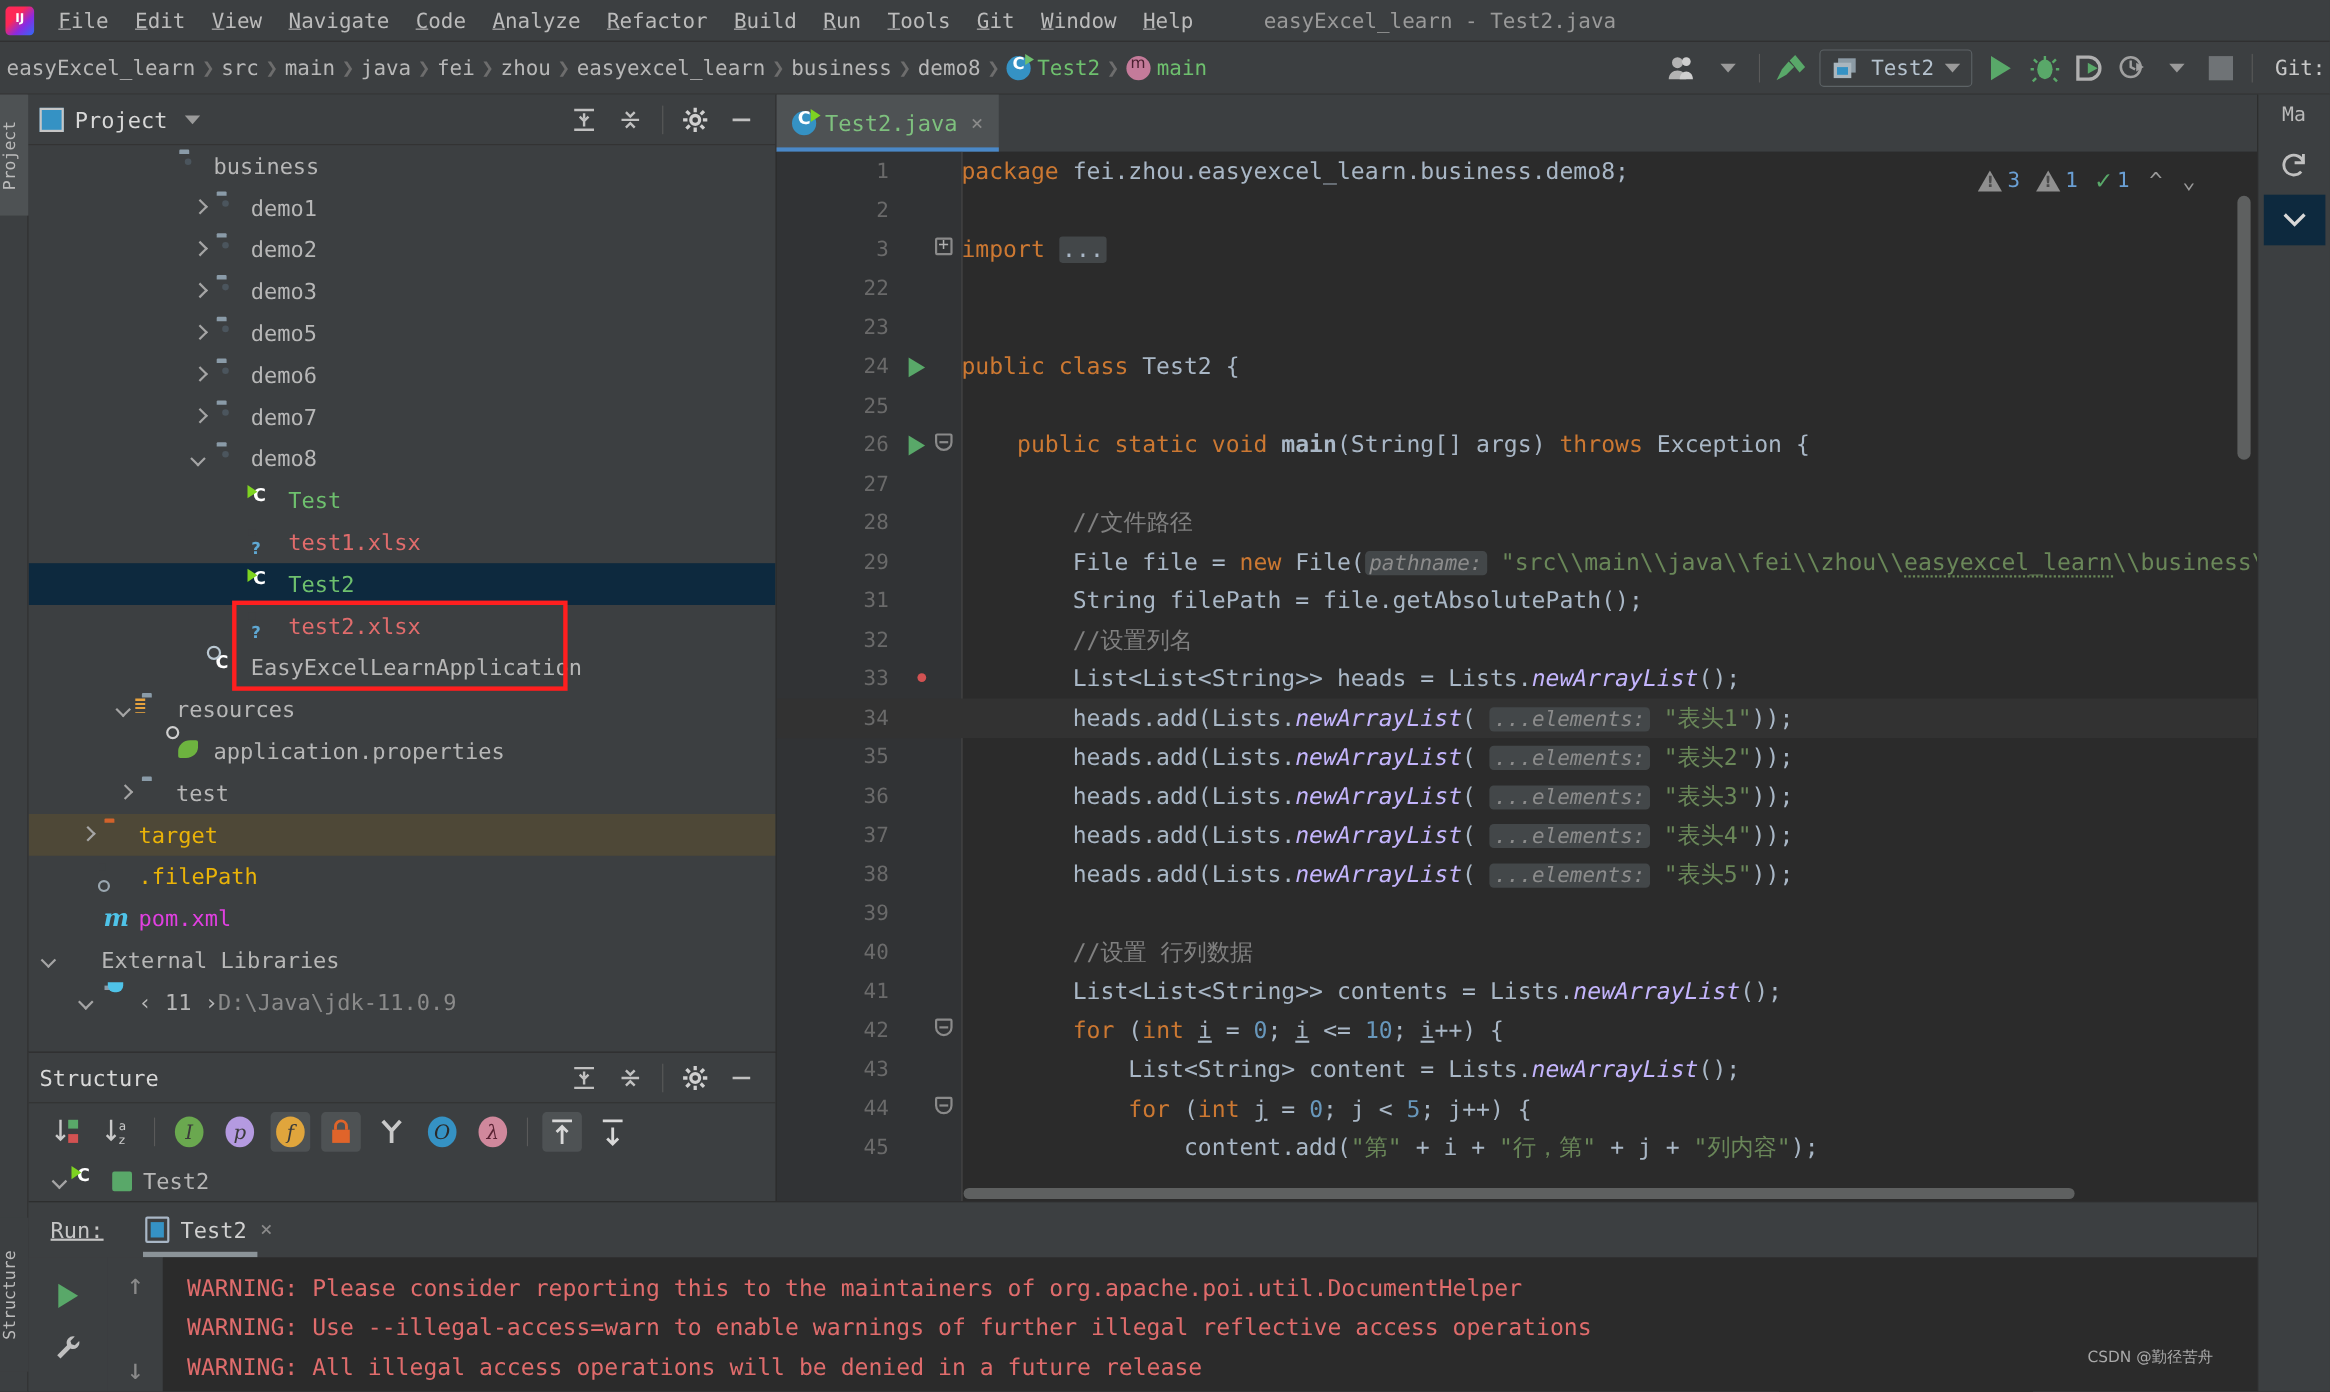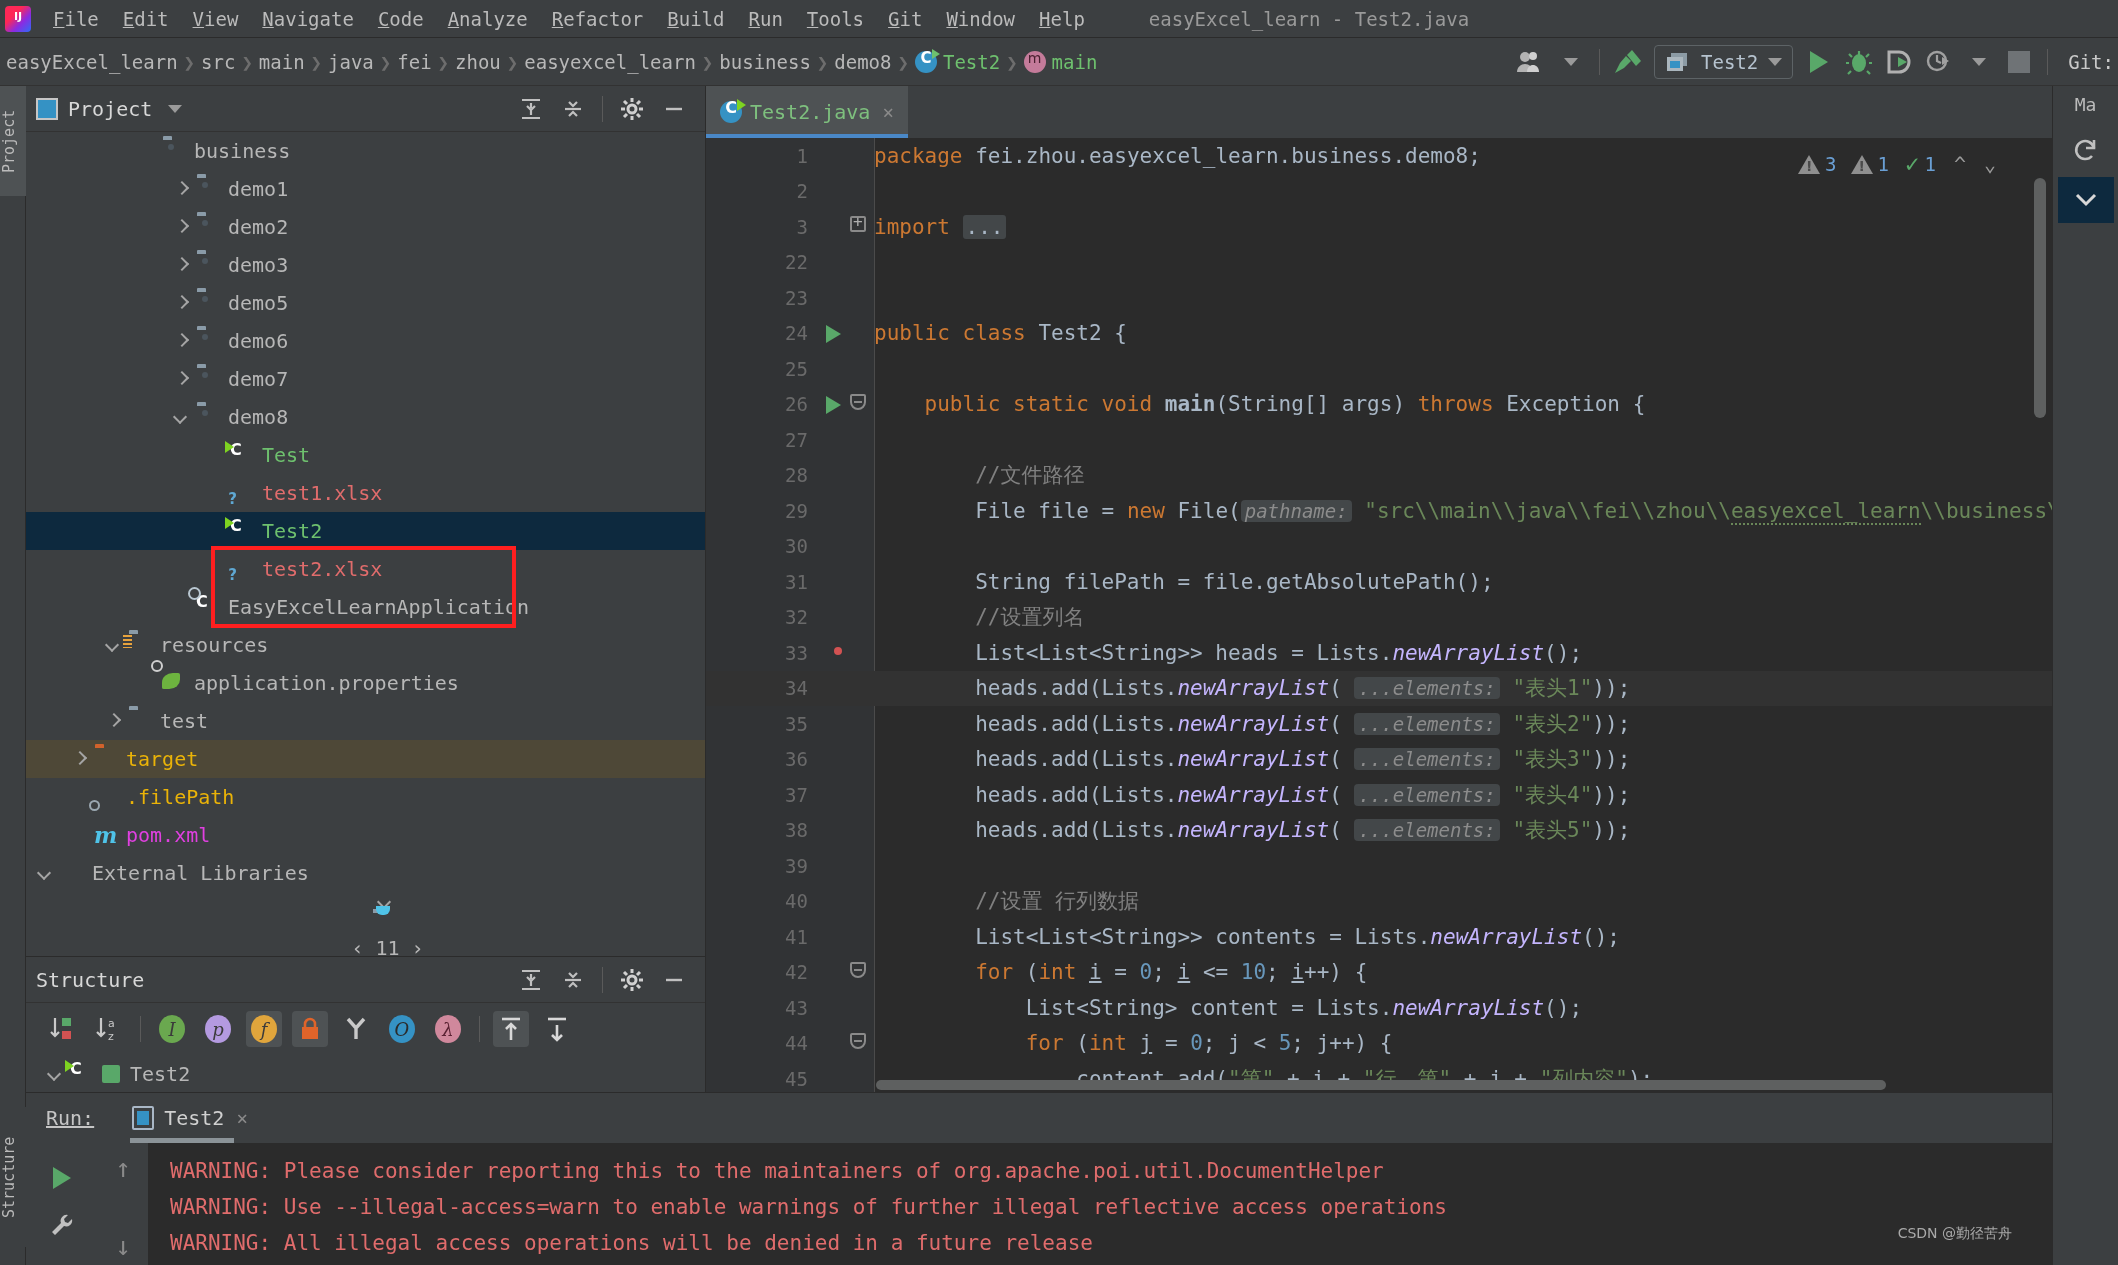--- a/index.html
+++ b/index.html
@@ -635,21 +635,21 @@
         <div class="trow" style="padding-left: 44px;">
           <span class="chev none"></span>
           <span class="ic"><span class="ic-maven">m</span></span>
           <span class="tlabel c-pink">pom.xml</span>
         </div>
         <div class="trow" style="padding-left: 10px;">
           <span class="chev open"></span>
           <span class="ic"><span class="ic-libs"></span></span>
           <span class="tlabel c-grey">External Libraries</span>
         </div>
-        <div class="trow" style="padding-left: 44px; flex-direction: column;">
+        <div class="trow" style="padding-left: 44px;">
           <span class="chev open"></span>
           <span class="ic"><span class="ic-jdk"><span class="cup"></span></span></span>
           <span class="tlabel c-grey">‹ 11 ›</span> 
           <span class="tlabel c-dim">D:\Java\jdk-11.0.9</span>
         </div>
       </div>
     <div class="red-box" id="redbox" style="left: 185px; top: 460px; width: 305px; height: 82px;"></div>
   </div>
 
   <div class="structure-panel">
@@ -763,21 +763,20 @@
           <div class="codeline"><span class="ln">2</span><span class="gicon"></span><span class="code-txt"></span></div>
           <div class="codeline"><span class="ln">3</span><span class="gicon"><span class="gexp"></span></span><span class="code-txt"><span class="kw">import</span> <span class="folded">...</span></span></div>
           <div class="codeline"><span class="ln">22</span><span class="gicon"></span><span class="code-txt"></span></div>
           <div class="codeline"><span class="ln">23</span><span class="gicon"></span><span class="code-txt"></span></div>
           <div class="codeline"><span class="ln">24</span><span class="gicon"><span class="grun"></span></span><span class="code-txt"><span class="kw">public class</span> <span class="ident">Test2</span> <span class="ident">{</span></span></div>
           <div class="codeline"><span class="ln">25</span><span class="gicon"></span><span class="code-txt"></span></div>
           <div class="codeline"><span class="ln">26</span><span class="gicon"><span class="grun"></span><span class="gfold"></span></span><span class="code-txt">    <span class="kw">public static void</span> <span class="ident" style="font-weight:bold">main</span><span class="ident">(String[] args) </span><span class="kw">throws</span> <span class="ident">Exception {</span></span></div>
           <div class="codeline"><span class="ln">27</span><span class="gicon"></span><span class="code-txt"></span></div>
           <div class="codeline"><span class="ln">28</span><span class="gicon"></span><span class="code-txt">        <span class="cmt">//文件路径</span></span></div>
           <div class="codeline"><span class="ln">29</span><span class="gicon"></span><span class="code-txt">        <span class="ident">File file = </span><span class="kw">new</span> <span class="ident">File(</span><span class="hint">pathname:</span> <span class="str">"src\\main\\java\\fei\\zhou\\</span><span class="str wavy">easyexcel_learn</span><span class="str">\\business\\demo</span></span></div>
-          <div class="codeline"><span class="ln">30</span><span class="gicon"></span><span class="code-txt"></span></div>
           <div class="codeline"><span class="ln">31</span><span class="gicon"></span><span class="code-txt">        <span class="ident">String filePath = file.getAbsolutePath();</span></span></div>
           <div class="codeline"><span class="ln">32</span><span class="gicon"></span><span class="code-txt">        <span class="cmt">//设置列名</span></span></div>
           <div class="codeline"><span class="ln">33</span><span class="gicon"><span style="position:absolute;left:18px;top:12px;width:8px;height:8px;background:#d25252;border-radius:50%;"></span></span><span class="code-txt">        <span class="ident">List&lt;List&lt;String&gt;&gt; heads = Lists.</span><span class="mth-it">newArrayList</span><span class="ident">();</span></span></div>
           <div class="codeline hl"><span class="ln">34</span><span class="gicon"></span><span class="code-txt">        <span class="ident">heads.add(Lists.</span><span class="mth-it">newArrayList</span><span class="ident">(</span> <span class="hint">...elements:</span> <span class="str">"表头1"</span><span class="ident">));</span></span></div>
           <div class="codeline"><span class="ln">35</span><span class="gicon"></span><span class="code-txt">        <span class="ident">heads.add(Lists.</span><span class="mth-it">newArrayList</span><span class="ident">(</span> <span class="hint">...elements:</span> <span class="str">"表头2"</span><span class="ident">));</span></span></div>
           <div class="codeline"><span class="ln">36</span><span class="gicon"></span><span class="code-txt">        <span class="ident">heads.add(Lists.</span><span class="mth-it">newArrayList</span><span class="ident">(</span> <span class="hint">...elements:</span> <span class="str">"表头3"</span><span class="ident">));</span></span></div>
           <div class="codeline"><span class="ln">37</span><span class="gicon"></span><span class="code-txt">        <span class="ident">heads.add(Lists.</span><span class="mth-it">newArrayList</span><span class="ident">(</span> <span class="hint">...elements:</span> <span class="str">"表头4"</span><span class="ident">));</span></span></div>
           <div class="codeline"><span class="ln">38</span><span class="gicon"></span><span class="code-txt">        <span class="ident">heads.add(Lists.</span><span class="mth-it">newArrayList</span><span class="ident">(</span> <span class="hint">...elements:</span> <span class="str">"表头5"</span><span class="ident">));</span></span></div>
           <div class="codeline"><span class="ln">39</span><span class="gicon"></span><span class="code-txt"></span></div>
           <div class="codeline"><span class="ln">40</span><span class="gicon"></span><span class="code-txt">        <span class="cmt">//设置 行列数据</span></span></div>

